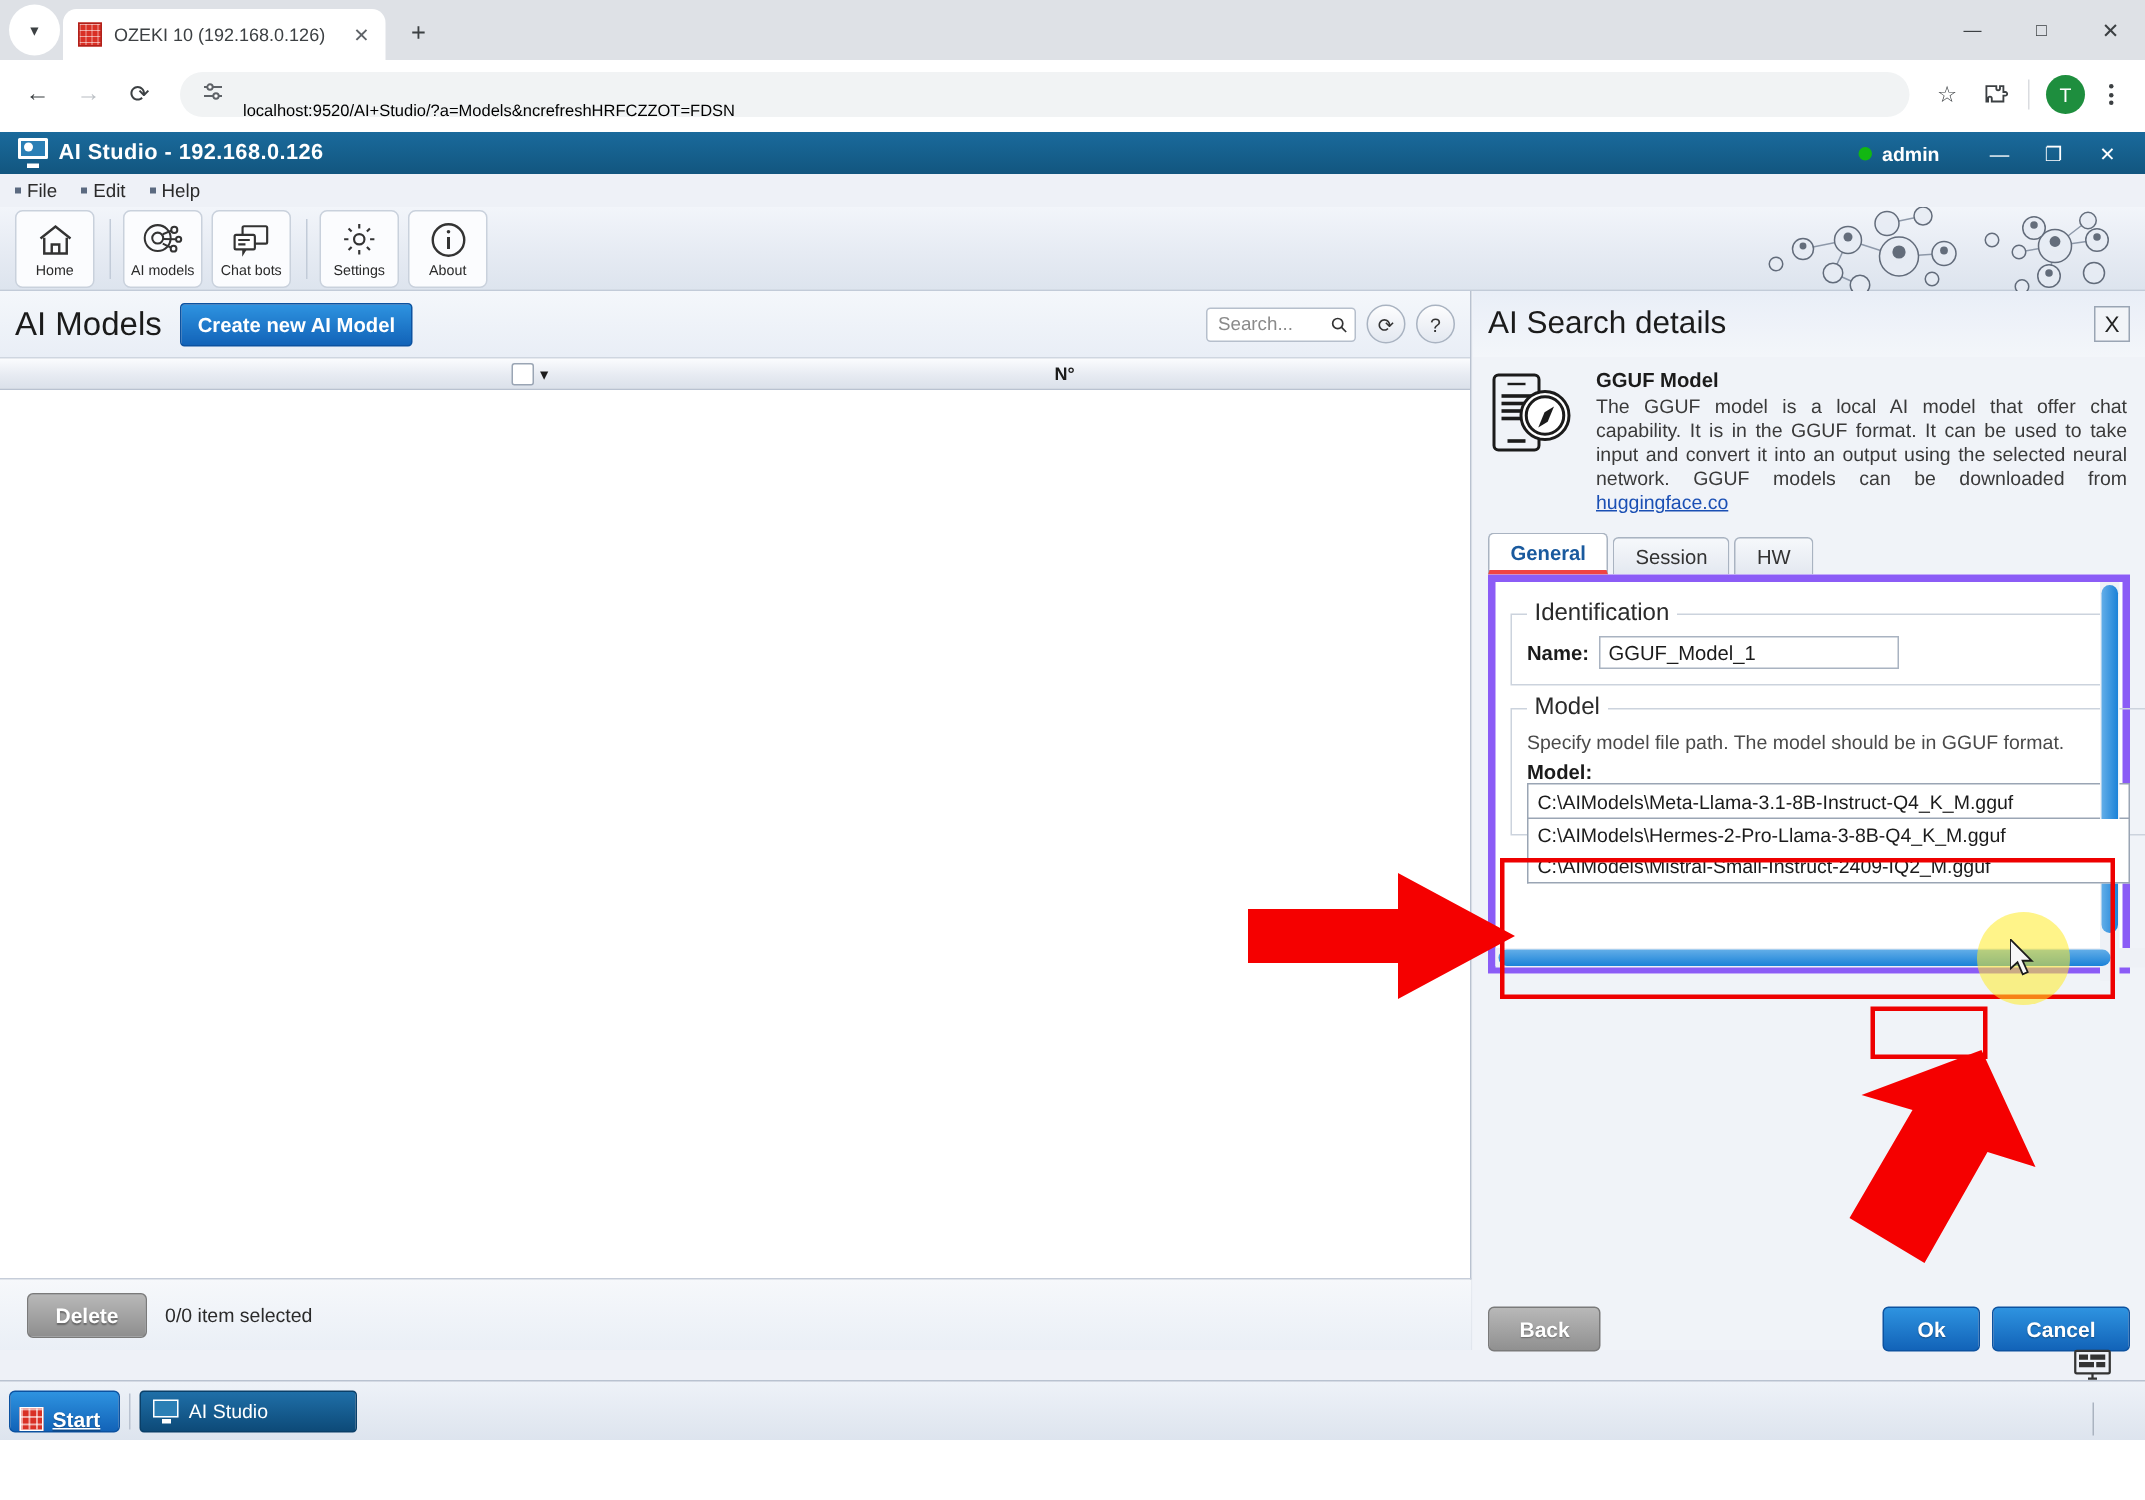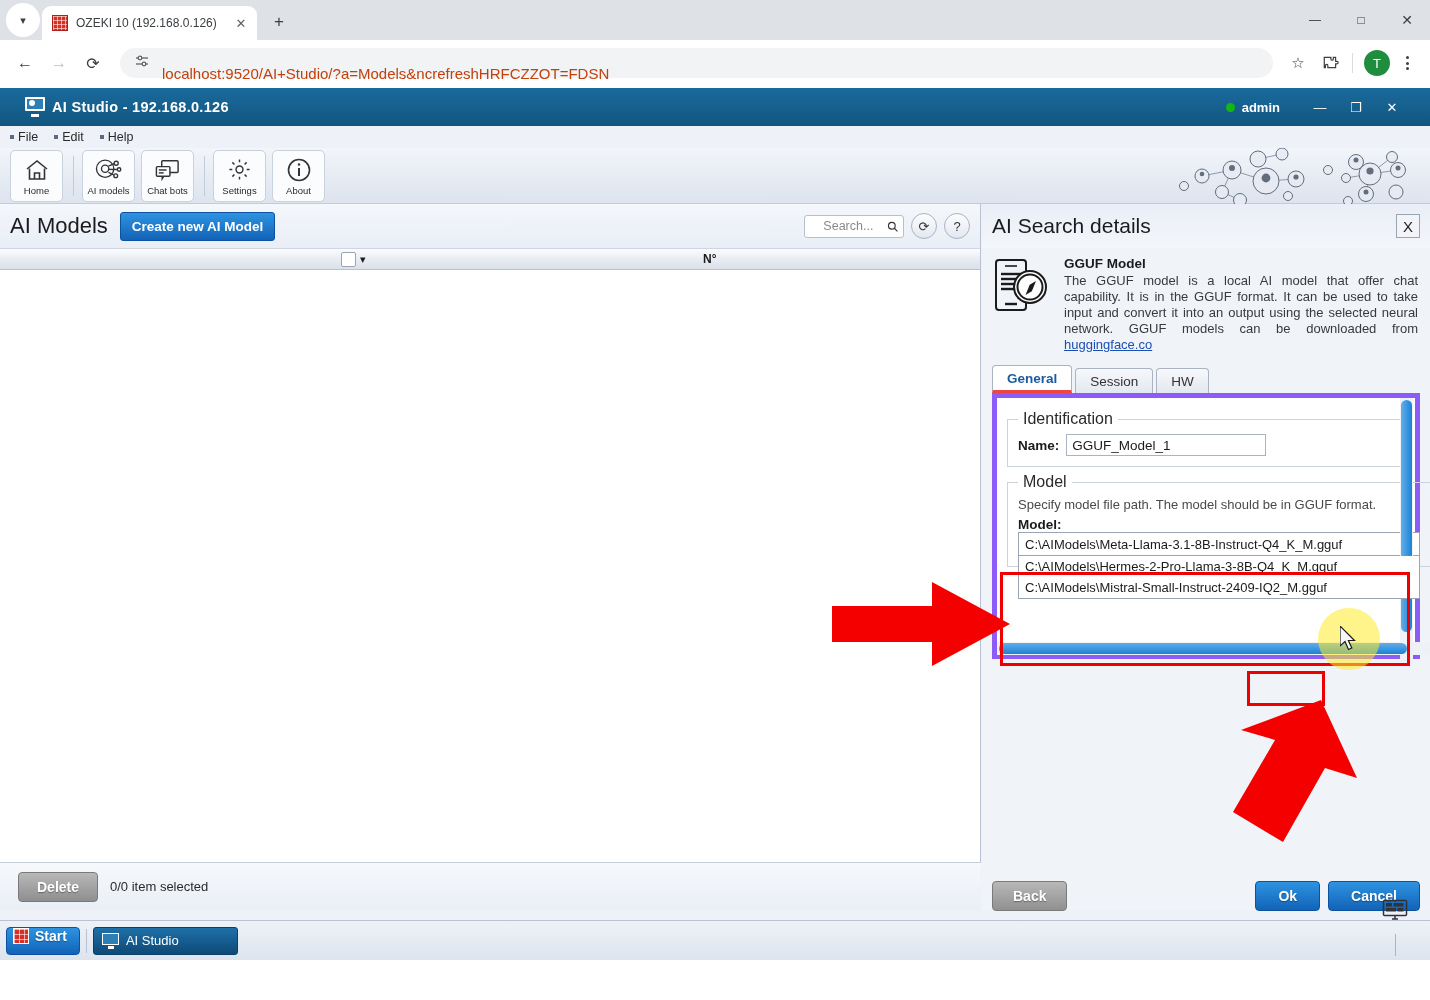--- a/index.html
+++ b/index.html
@@ -71,21 +71,21 @@
     color:#3c4043; font-size:16px;
   }
   .nav-ico.disabled{ color:#bdc1c6; }
   .omnibox{
     flex:1; height:30px; background:#f1f3f4; border-radius:15px;
     display:flex; align-items:center; padding:0 14px; margin:0 8px;
     min-width:0;
   }
   .omni-tune{ width:18px; flex:0 0 18px; margin-right:10px; }
   .omni-url{
-    font-size:15px; color:#c2410c; white-space:nowrap; overflow:hidden;
+    font-size:11px; color:#000000; white-space:nowrap; overflow:hidden;
     text-overflow:ellipsis;
     margin-top:21px;
   }
   .tb-right{ display:flex; align-items:center; }
   .tb-ico{
     width:30px; height:30px; margin-left:2px;
     display:flex; align-items:center; justify-content:center;
     color:#3c4043; font-size:15px;
   }
   .tb-sep{ width:1px; height:20px; background:#dadce0; margin:0 7px; }
@@ -100,22 +100,22 @@
     justify-content:center; gap:2.5px;
   }
   .kebab i{ width:3px; height:3px; background:#3c4043; border-radius:50%; display:block; }
 
   
   .app{
     position:absolute; left:0; top:88px; width:1430px; height:872px;
     background:#eef1f7; overflow:hidden;
   }
   .app-titlebar{
-    height:38px; background:#145e8c; color:#fff;
-    display:flex; align-items:center; padding:0 20px;
+    height:28px; background:#145e8c; color:#fff;
+    display:flex; align-items:center; padding:0 7px;
     background:linear-gradient(to bottom,#1a6a9c,#12567f);
   }
   .app-logo{
     width:22px; height:20px; margin:0 6px 0 4px; flex:0 0 22px;
     position:relative;
   }
   .app-logo .mon{
     position:absolute; left:1px; top:0; width:20px; height:14px;
     border:2px solid #fff; border-radius:1px; background:#2b7fb5;
   }
@@ -186,21 +186,21 @@
     border:1px solid #0c52a0; border-radius:3px; color:#fff;
     font-size:13.5px; font-weight:bold; padding:6px 11px;
   }
   .lp-tools{ margin-left:auto; display:flex; align-items:center; gap:7px; }
   .search-box{
     width:100px; height:23px; border:1px solid #b6bfcc; border-radius:3px;
     background:#fff; display:flex; align-items:center; padding:0 5px;
   }
   .search-box input{
     border:0; outline:0; width:100%; font-size:12.5px; color:#333;
-    font-family:"Liberation Sans", sans-serif; background:transparent;text-align:center;
+    font-family:"Liberation Sans", sans-serif; background:transparent;
   }
   .search-box input::placeholder{ color:#8a8a8a; }
   .round-ico{
     width:26px; height:26px; border-radius:50%;
     border:1px solid #a9b3c1; background:linear-gradient(to bottom,#fdfdfe,#e3e8f0);
     display:flex; align-items:center; justify-content:center; font-size:13px; color:#333;
   }
   .grid-head{
     height:22px;
     background:linear-gradient(to bottom,#fbfcfe 0%,#e7ebf2 55%,#dbe1ea 100%);
@@ -354,22 +354,22 @@
   
   .taskbar{
     position:absolute; left:0; bottom:0; width:1430px; height:40px;
     background:linear-gradient(to bottom,#eef2f8,#dde4ee);
     border-top:1px solid #b9c2d0;
     display:flex; align-items:center; padding:0 6px;
   }
   .start-btn{
     height:28px; background:linear-gradient(to bottom,#2e93e0,#1263b8);
     border:1px solid #0c52a0; border-radius:4px; color:#fff;
-    font-size:14px; font-weight:bold; display:flex; align-items:flex-start;
-    padding:0 12px 0 6px; gap:6px; text-shadow:0 1px 1px rgba(0,0,0,.35);
+    font-size:14px; font-weight:bold; display:flex; align-items:flex-end;
+    padding:0 12px 0 6px; gap:6px; text-shadow:0 1px 1px rgba(0,0,0,.35);text-decoration:underline;
   }
   .start-ico{
     width:16px; height:16px; background:#d93025; border:1px solid #fff;
     background-image:
       linear-gradient(to right, rgba(255,255,255,.6) 1px, transparent 1px),
       linear-gradient(to bottom, rgba(255,255,255,.6) 1px, transparent 1px);
     background-size:5px 5px;
   }
   .tb-divider{ width:1px; height:24px; background:#b9c2d0; margin:0 6px; }
   .task-item{

